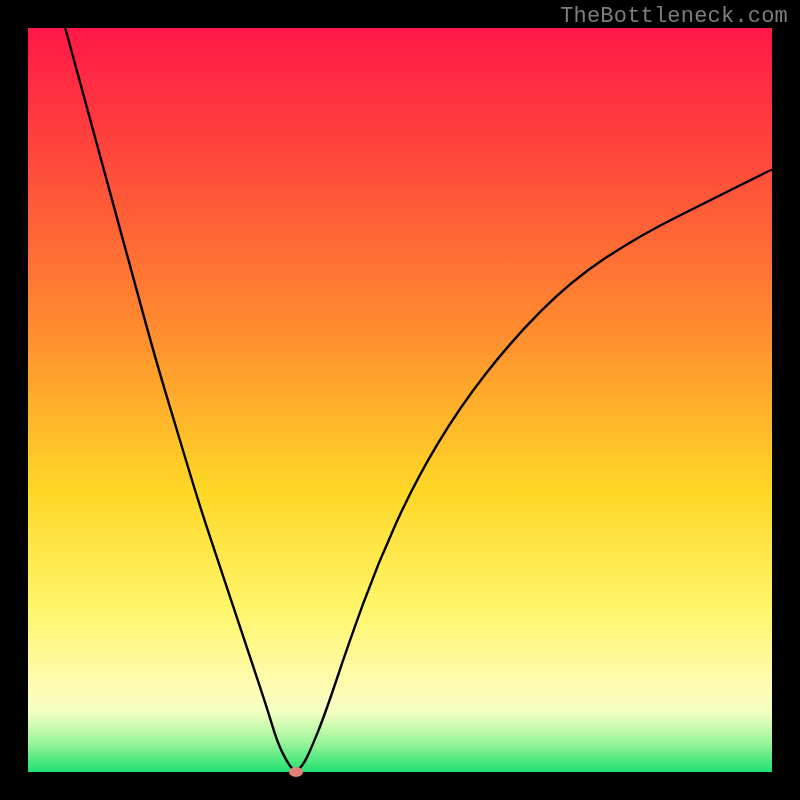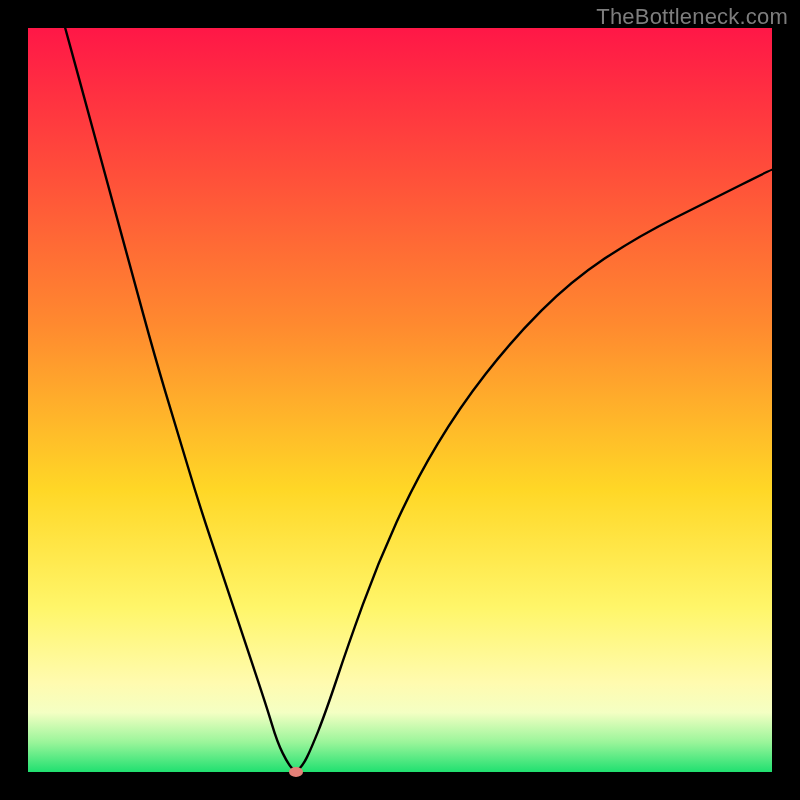--- a/index.html
+++ b/index.html
@@ -11,20 +11,21 @@
     overflow: hidden;
     font-family: Arial, Helvetica, sans-serif;
   }
   .frame {
     position: absolute;
     top: 0;
     left: 0;
     width: 800px;
     height: 800px;
     background: #000;
+    font-family: Liberation Mono, monospace;
   }
   .plot-area {
     position: absolute;
     top: 28px;
     left: 28px;
     width: 744px;
     height: 744px;
     
     background: linear-gradient(
       to bottom,

